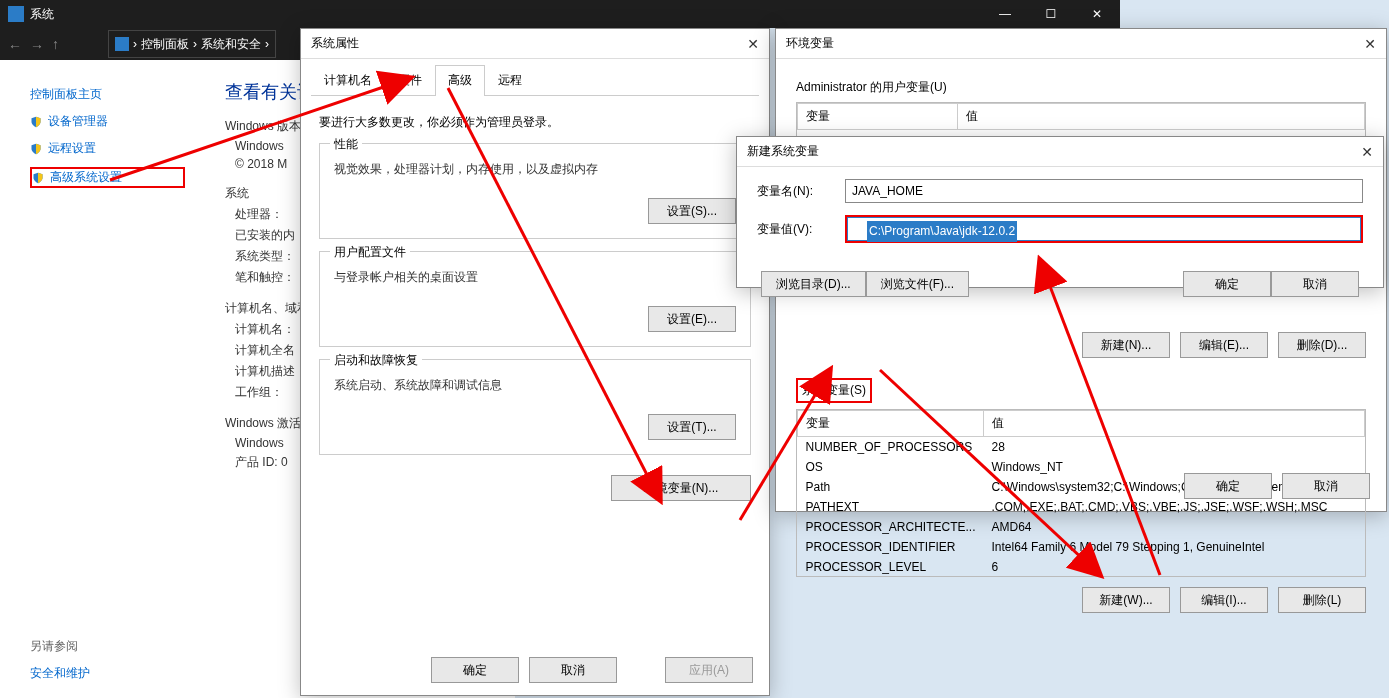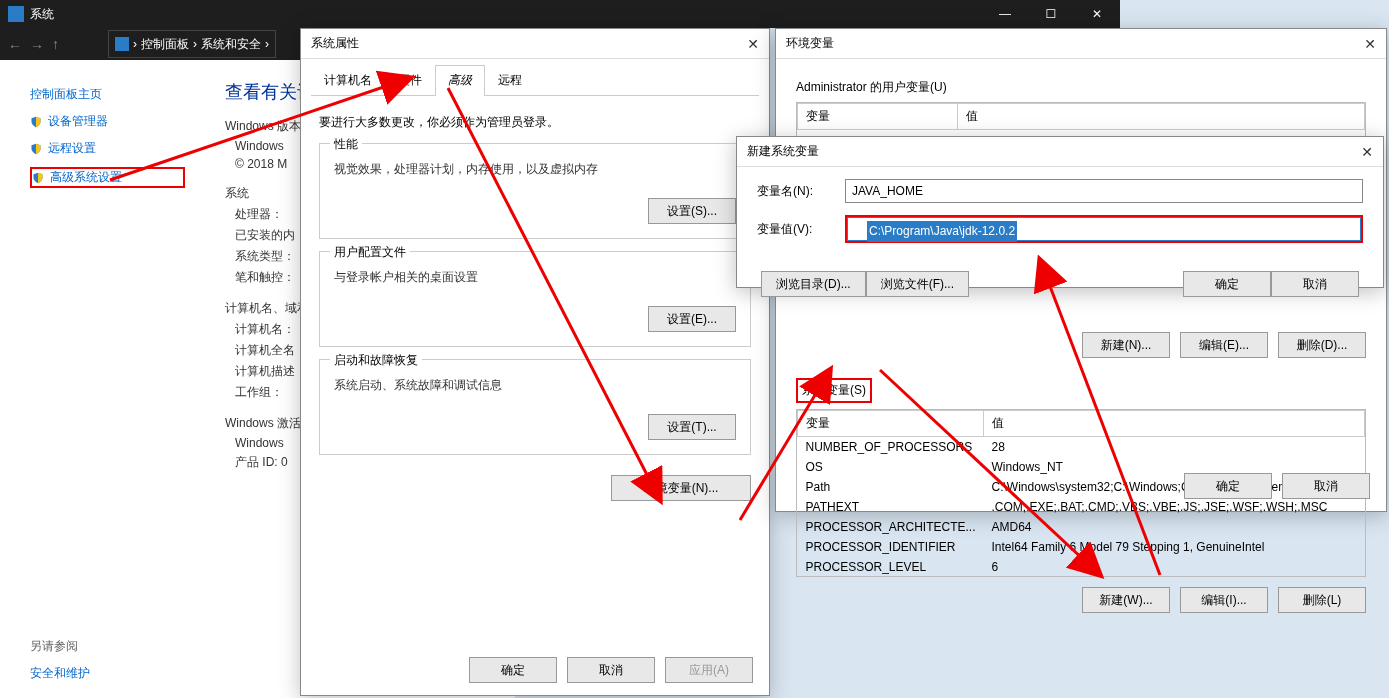--- a/index.html
+++ b/index.html
@@ -22,21 +22,21 @@
 .main-content h2{color:#003399;font-size:18px;font-weight:normal;margin-bottom:10px;}
 .main-content .info{color:#333;margin:4px 0;padding-left:10px;}
 .main-content .label{color:#333;margin:14px 0 4px;}
 
 .dialog{position:absolute;background:#fff;border:1px solid #888;box-shadow:0 4px 20px rgba(0,0,0,.25);}
 .dialog-title{height:30px;display:flex;align-items:center;padding:0 10px;font-size:12px;background:#fff;border-bottom:1px solid #ddd;justify-content:space-between;}
 .close-x{font-size:14px;color:#333;cursor:pointer;}
 .sys-props{top:28px;left:300px;width:470px;height:668px;}
 .tabs{display:flex;border-bottom:1px solid #ccc;margin:6px 10px 0;}
 .tab{padding:6px 12px;border:1px solid transparent;border-bottom:none;cursor:pointer;}
-.tab.active{border-color:#ccc;background:#fff;margin-bottom:-1px;font-style:italic;}
+.tab.active{border-color:#ccc;background:#fff;margin-bottom:-1px;}
 .tab-content{padding:18px;}
 .fieldset{border:1px solid #ccc;margin:12px 0;padding:10px 14px 14px;}
 .fieldset .legend{position:relative;top:-18px;left:-4px;background:#fff;padding:0 4px;display:inline-block;}
 .fieldset .desc{margin:-10px 0 10px;color:#333;}
 .btn{min-width:88px;height:26px;border:1px solid #999;background:#e8e8e8;cursor:pointer;padding:0 14px;}
 .btn-row{text-align:right;margin-top:20px;}
 .dialog-footer{position:absolute;bottom:12px;right:16px;display:flex;gap:10px;}
 .dialog-footer.left-pad{left:16px;right:16px;justify-content:flex-end;}
 
 .env-dialog{top:28px;left:775px;width:612px;height:484px;}
@@ -164,21 +164,21 @@
     <div class="fieldset">
       <span class="legend">启动和故障恢复</span>
       <div class="desc">系统启动、系统故障和调试信息</div>
       <div class="btn-row"><button class="btn">设置(T)...</button></div>
     </div>
     <div class="btn-row"><button class="btn red-box" style="min-width:140px;">环境变量(N)...</button></div>
   </div>
   <div class="dialog-footer left-pad">
     <button class="btn">确定</button>
     <button class="btn">取消</button>
-    <button class="btn" style="color:#999;">应用(A)</button>
+    <button class="btn" style="color:#999;margin-left:38px;">应用(A)</button>
   </div>
 </div>
 
 <div class="dialog env-dialog">
   <div class="dialog-title">
     <span>环境变量</span>
     <span class="close-x">✕</span>
   </div>
   <div class="env-section-label">Administrator 的用户变量(U)</div>
   <div class="env-table" style="height:60px;">

